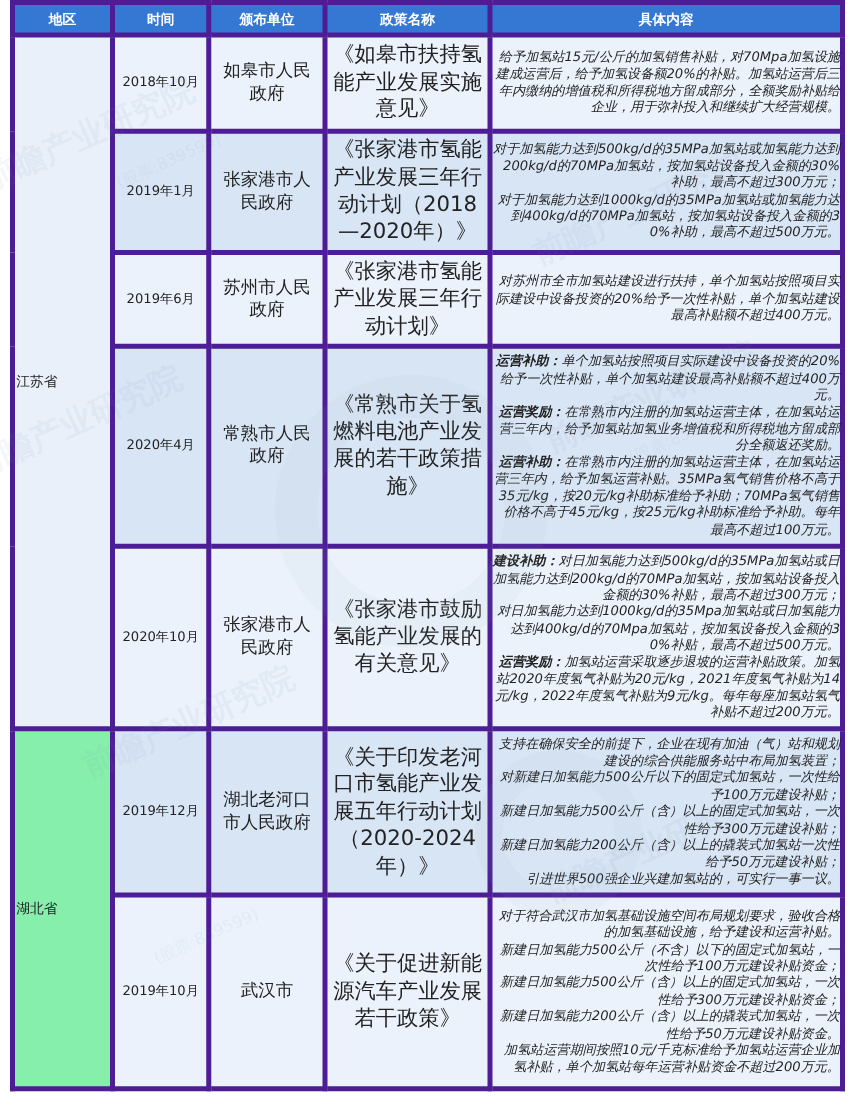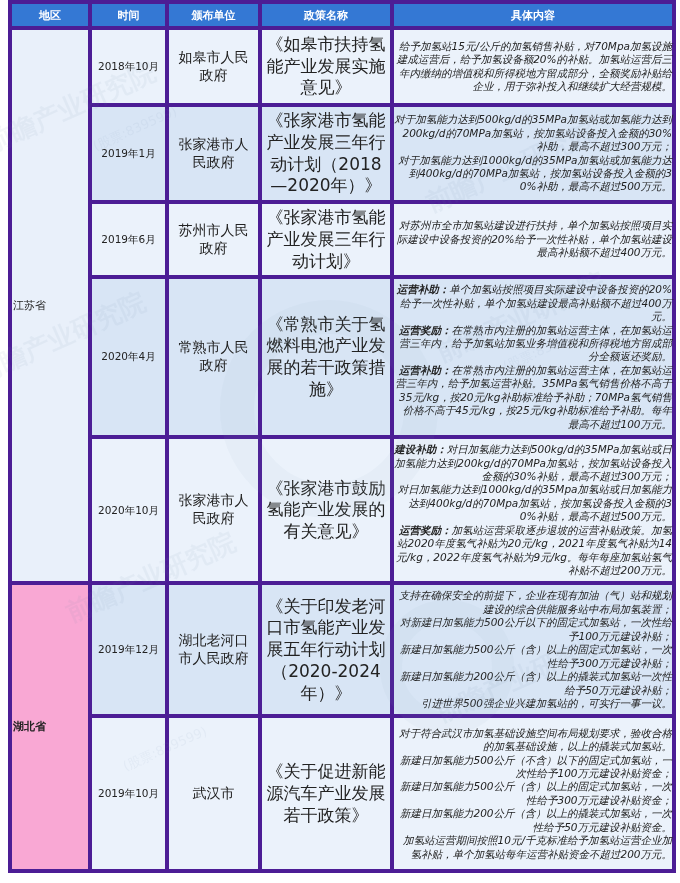--- a/index.html
+++ b/index.html
@@ -48,21 +48,21 @@
   td{
     font-size:10.5px;
     line-height:1.28;
   }
   td.center{text-align:center;padding:3px 4px;}
   td.content{text-align:right;padding:4px 0;vertical-align:middle;font-style:italic;}
   td.content .para{margin:0;}
   td.content b{font-weight:bold;}
   .region-cell{font-size:11px;text-align:left;}
   .region-light{background:#e9f0fa;}
-  .region-dark{background:#f9a8d4;font-weight:bold;}
+  .region-dark{background:#86efac;}
   tr.row-light td.stripe{background:#ebf2fb;}
   tr.row-dark td.stripe{background:#d8e5f5;}
   tr.rh1{height:77px;}
   tr.rh2{height:82px;}
   tr.rh3{height:46px;}
   tr.rh4{height:155px;}
   tr.rh5{height:137px;}
   tr.rh6{height:130px;}
   tr.rh7{height:155px;}
   .time-cell{font-size:10.5px;}
@@ -182,21 +182,21 @@
             <div class="para">新建日加氢能力500公斤（含）以上的固定式加氢站，一次性给予300万元建设补贴；</div>
             <div class="para">新建日加氢能力200公斤（含）以上的撬装式加氢站一次性给予50万元建设补贴；</div>
             <div class="para">引进世界500强企业兴建加氢站的，可实行一事一议。</div>
           </td>
       </tr>
       <tr class="row-light rh7">
         <td class="center stripe time-cell">2019年10月</td>
         <td class="center stripe unit-cell">武汉市</td>
         <td class="center stripe policy-cell">《关于促进新能源汽车产业发展若干政策》</td>
         <td class="content stripe">
-            <div class="para">对于符合武汉市加氢基础设施空间布局规划要求，验收合格的加氢基础设施，以上的撬装式加氢站。</div>
+            <div class="para">对于符合武汉市加氢基础设施空间布局规划要求，验收合格的加氢基础设施，给予建设和运营补贴。</div>
             <div class="para">新建日加氢能力500公斤（不含）以下的固定式加氢站，一次性给予100万元建设补贴资金；</div>
             <div class="para">新建日加氢能力500公斤（含）以上的固定式加氢站，一次性给予300万元建设补贴资金；</div>
             <div class="para">新建日加氢能力200公斤（含）以上的撬装式加氢站，一次性给予50万元建设补贴资金。</div>
             <div class="para">加氢站运营期间按照10元/千克标准给予加氢站运营企业加氢补贴，单个加氢站每年运营补贴资金不超过200万元。</div>
           </td>
       </tr>
     </tbody>
   </table>
 
   <div class="footer">

